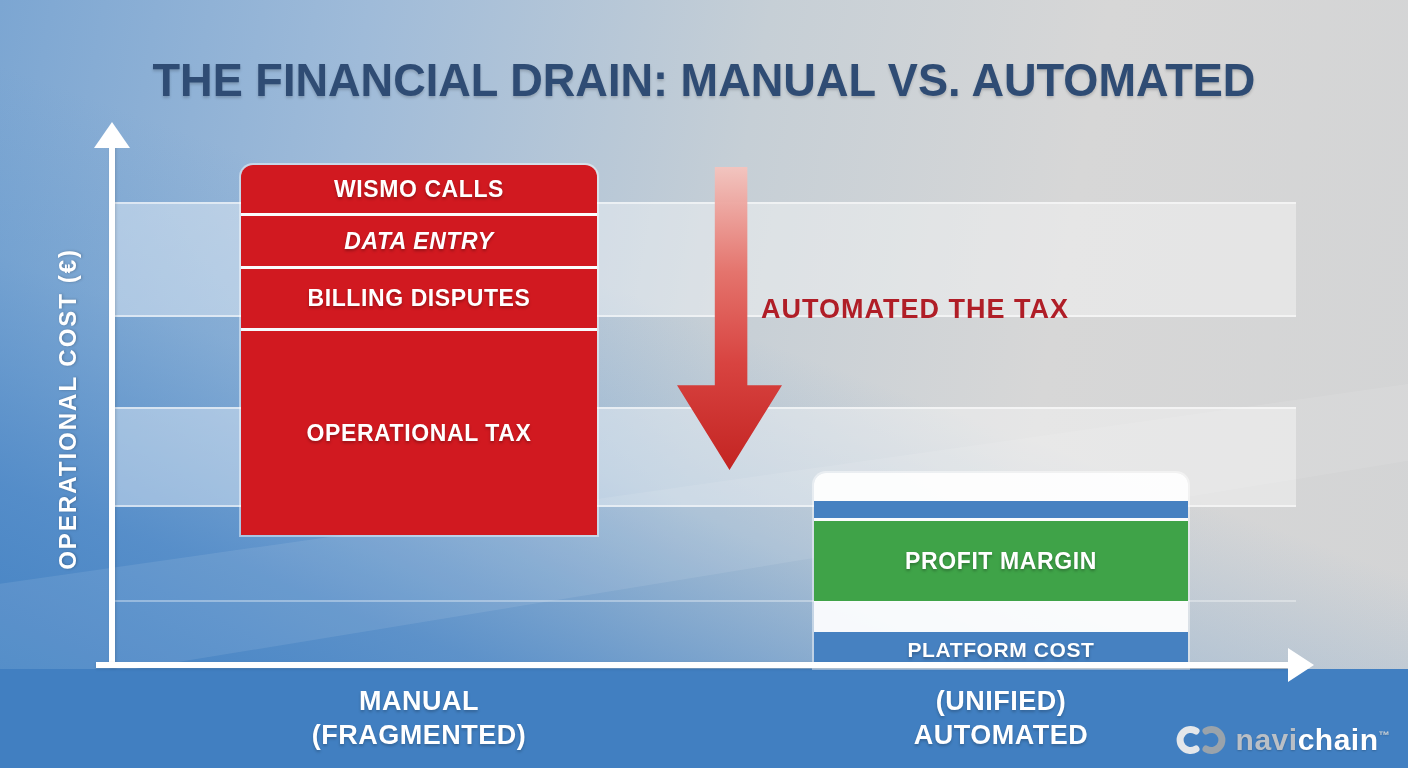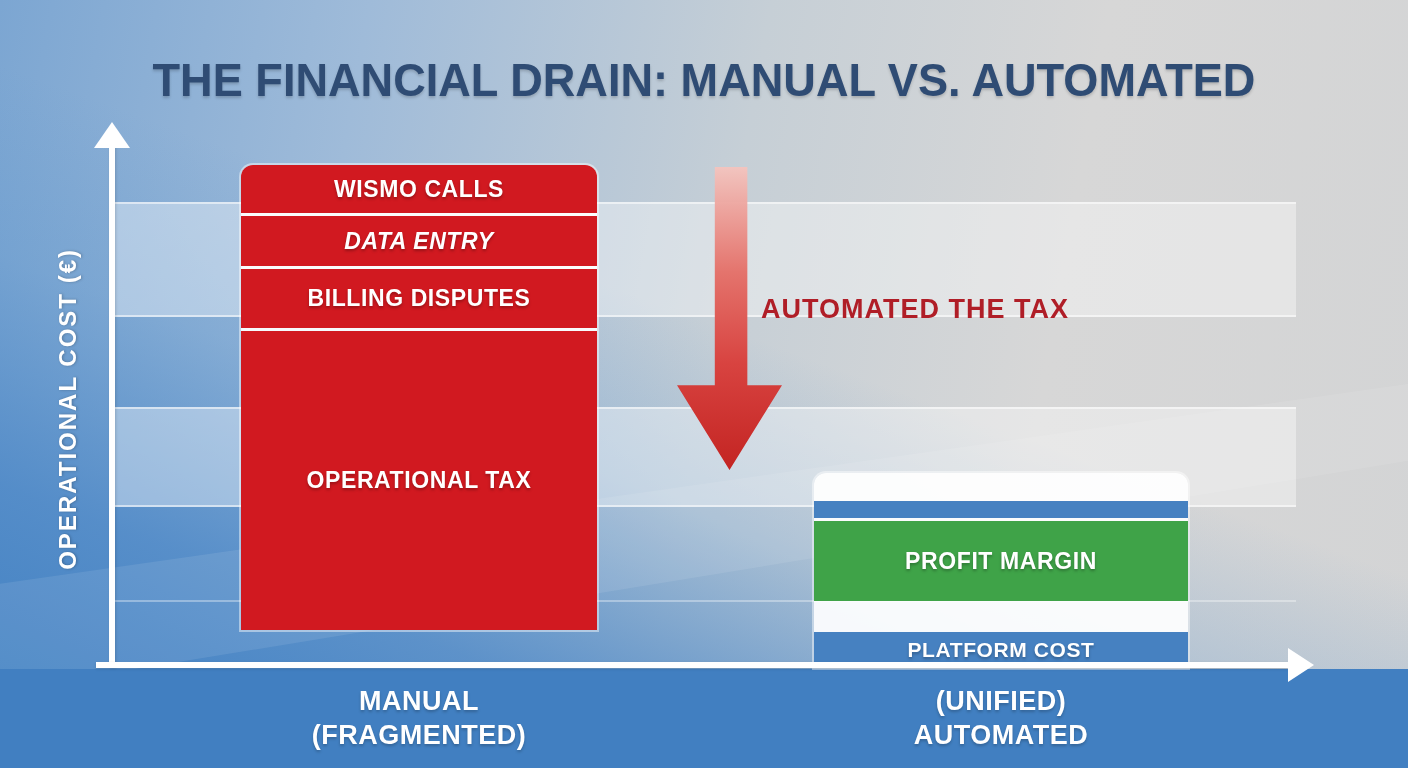--- a/index.html
+++ b/index.html
@@ -41,21 +41,21 @@
     font-size:24px;font-weight:bold;color:#fff;letter-spacing:2px;
     text-shadow:0 1px 3px rgba(0,0,0,0.25);white-space:nowrap;}
 
   
   .bar{position:absolute;display:flex;flex-direction:column;gap:3px;
     background:rgba(255,255,255,0.92);border-radius:12px 12px 0 0;overflow:hidden;
     box-shadow:0 0 0 2px rgba(255,255,255,0.45);}
   .seg{display:flex;align-items:center;justify-content:center;
     color:#fff;font-weight:bold;font-size:23px;letter-spacing:0.6px;
     text-shadow:0 2px 3px rgba(0,0,0,0.28);}
-  .bar-manual{left:241px;top:165px;width:356px;height:465px;}
+  .bar-manual{left:241px;top:165px;width:356px;height:370px;}
   .seg-red{background:#d11920;}
   .seg-wismo{height:48px;}
   .seg-data{height:50px;font-style:italic;}
   .seg-billing{height:59px;}
   .seg-optax{flex:1;}
   .bar-automated{left:814px;top:473px;width:374px;height:195px;}
   .seg-blue{background:#4681c1;margin-top:28px;}
   .seg-green{background:#3fa348;}
   .seg-cap{height:17px;}
   .seg-profit{flex:1;}
@@ -139,14 +139,21 @@
 
   <div class="cat cat-manual">
     <div>MANUAL</div>
     <div>(FRAGMENTED)</div>
   </div>
   <div class="cat cat-automated">
     <div>(UNIFIED)</div>
     <div>AUTOMATED</div>
   </div>
 
+  <div class="brand">
+    <svg width="56" height="36" viewBox="0 0 56 36">
+      <path d="M 23 9 A 10.5 10.5 0 1 0 23 27" stroke="#e4e7ea" stroke-width="7" fill="none" stroke-linecap="round"></path>
+      <path d="M 33 9 A 10.5 10.5 0 1 1 33 27" stroke="#9aa3ab" stroke-width="7" fill="none" stroke-linecap="round"></path>
+    </svg>
+    <div class="brand-text"><span class="brand-navi">navi</span><span class="brand-chain">chain</span><span class="brand-tm">™</span></div>
+  </div>
 
 </div>
 
 </body></html>

